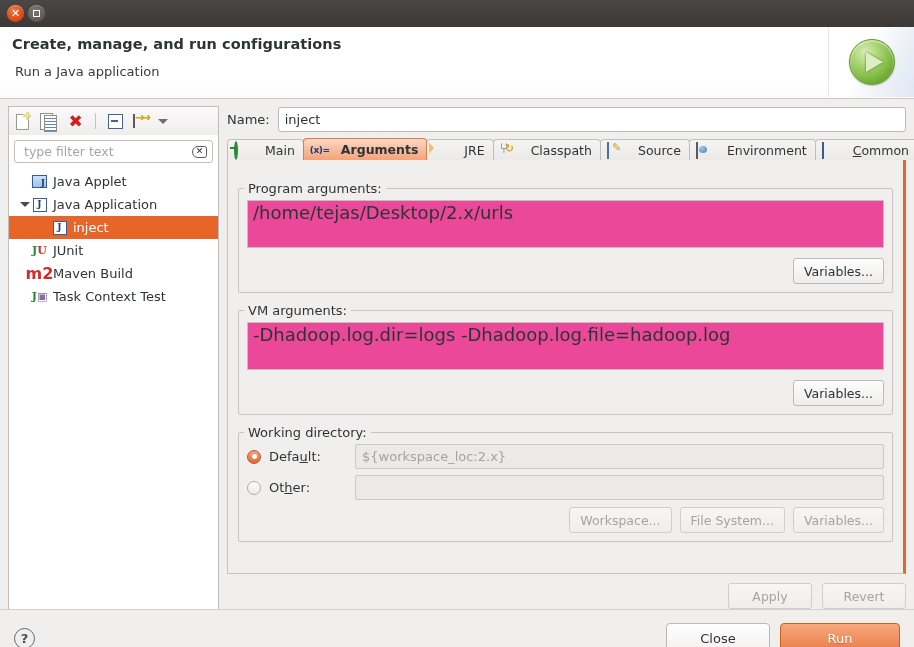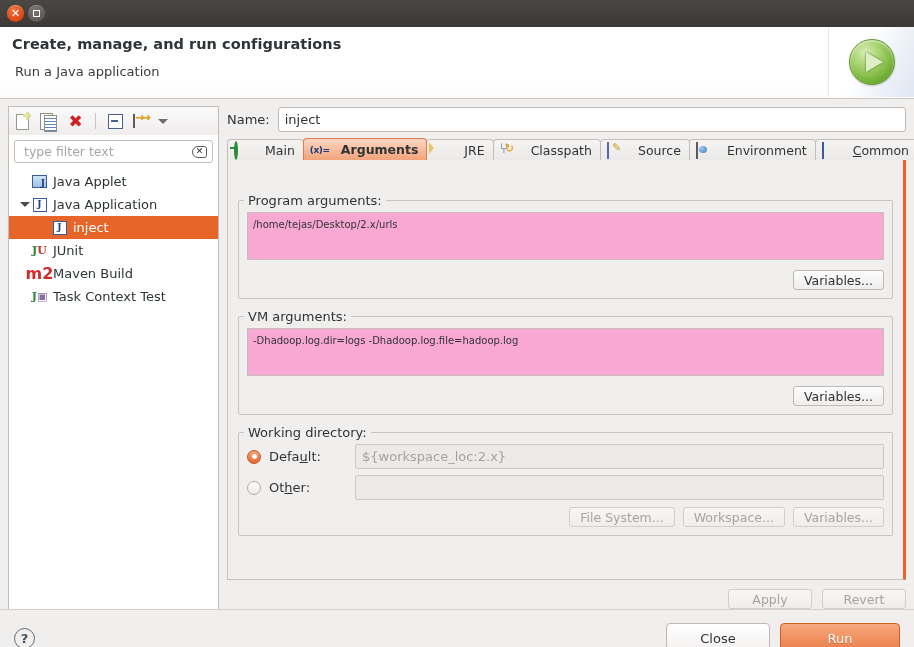--- a/index.html
+++ b/index.html
@@ -345,29 +345,29 @@
     border-radius: 2px;
     margin: 0 0 10px 0;
     padding: 4px 8px 8px 8px;
     background: transparent;
   }
   fieldset.grp legend {
     font-size: 13px; color: #2e3436; padding: 0 4px; margin-left: -3px;
   }
   .ta {
     width: 100%; height: 48px;
-    background: #f9a8d4; border: 1px solid #c4bfba;
-    padding: 3px 5px; font-family: inherit; font-size: 10px;
+    background: #ec4899; border: 1px solid #c4bfba;
+    padding: 3px 5px; font-family: inherit; font-size: 18px;
     color: #2e3436; resize: none; outline: none; overflow: hidden;
     line-height: 17px;
   }
   .btn-row { display: flex; justify-content: flex-end; margin-top: 7px; gap: 8px; }
 
   .btn {
-    min-width: 84px; height: 20px;
+    min-width: 84px; height: 26px;
     background: linear-gradient(to bottom, #fdfdfd 0%, #efedec 100%);
     border: 1px solid #bfbab5; border-radius: 3px;
     font-family: inherit; font-size: 12.5px; color: #2e3436;
     display: flex; align-items: center; justify-content: center;
     padding: 0 10px; cursor: default;
   }
   .btn.disabled { color: #a8a39e; background: linear-gradient(to bottom,#f7f6f5,#f0eeed); border-color:#d2cdc8; }
 
   .wd-row { display: flex; align-items: center; margin-bottom: 6px; }
   .radio {
@@ -594,22 +594,22 @@
           <span class="wd-input">${workspace_loc:2.x}</span>
         </div>
 
         <div class="wd-row">
           <span class="radio"></span>
           <span class="wd-label">Ot<u>h</u>er:</span>
           <span class="wd-input"></span>
         </div>
 
         <div class="btn-row">
+          <div class="btn disabled">Workspace...</div>
           <div class="btn disabled">File System...</div>
-          <div class="btn disabled">Workspace...</div>
           <div class="btn disabled">Variables...</div>
         </div>
       </fieldset>
 
     </div>
 
     <div class="apply-row">
       <div class="btn disabled">Apply</div>
       <div class="btn disabled">Revert</div>
     </div>

